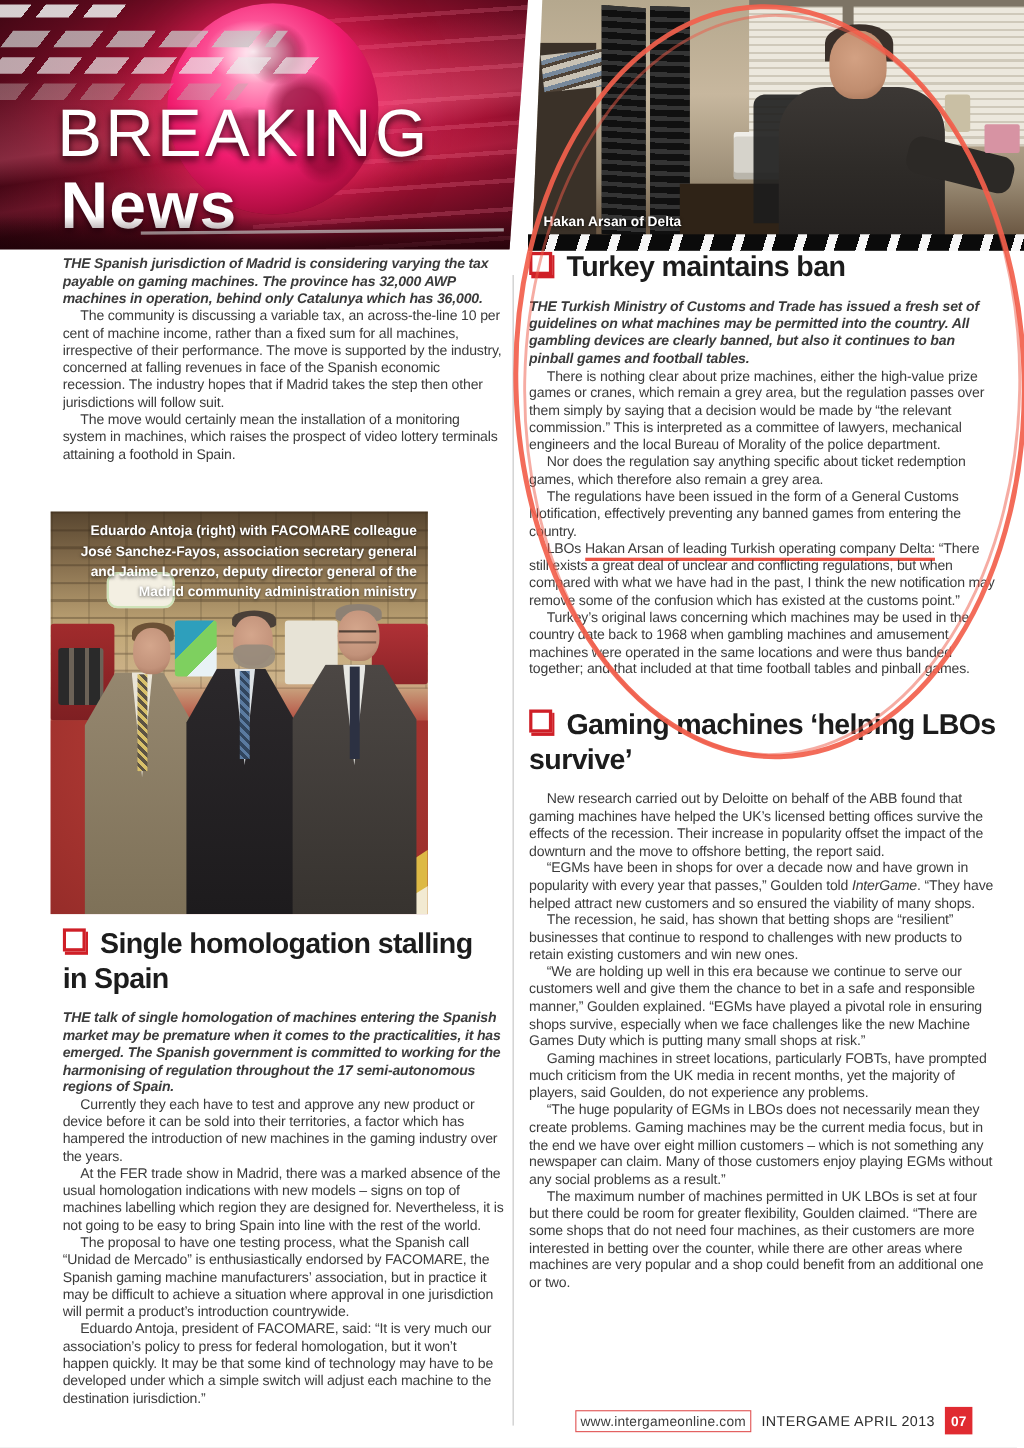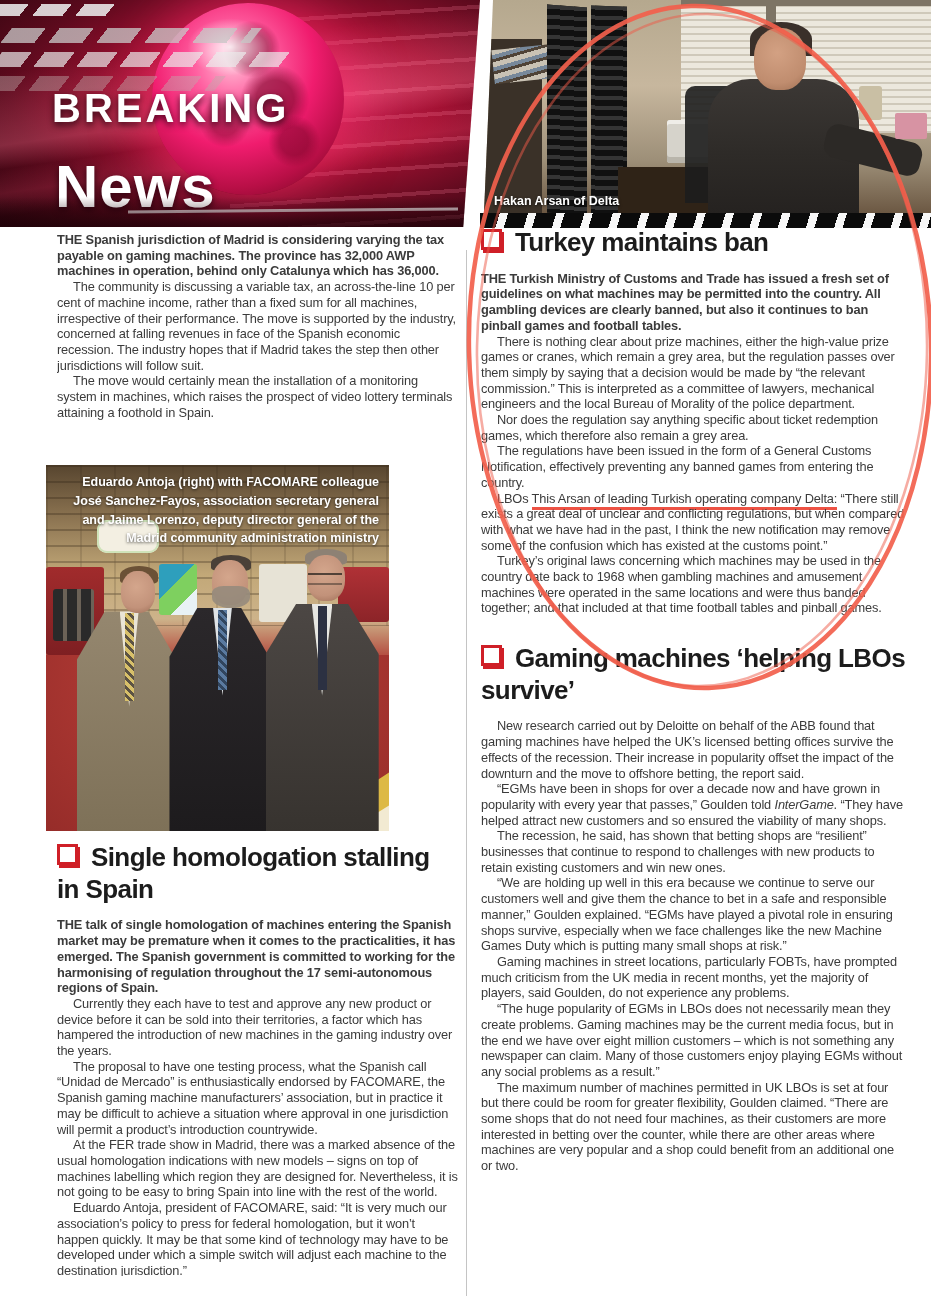--- a/index.html
+++ b/index.html
@@ -25,21 +25,21 @@
     background:radial-gradient(circle at 42% 32%, #ffb7d2 0%, #ff5fa0 22%, #f01c6e 48%, #b80f46 72%, #70061f 95%);
     box-shadow:0 0 50px 10px rgba(255,40,110,.55);}
   .bn-globe-land{position:absolute;inset:0;border-radius:50%;
     background:
       radial-gradient(circle at 52% 24%, rgba(120,5,40,.55) 0 9%, transparent 16%),
       radial-gradient(circle at 64% 50%, rgba(120,5,40,.6) 0 12%, transparent 22%),
       radial-gradient(circle at 38% 62%, rgba(120,5,40,.45) 0 8%, transparent 15%),
       radial-gradient(circle at 74% 72%, rgba(120,5,40,.5) 0 7%, transparent 13%);}
   .bn-globe-glare{position:absolute;left:18%;top:8%;width:45%;height:30%;border-radius:50%;
     background:radial-gradient(ellipse, rgba(255,255,255,.85), rgba(255,255,255,0) 70%);}
-  .bn-title{position:absolute;left:52px;top:86px;color:#fff;font-weight:bold;font-size:40px;
+  .bn-title{position:absolute;left:52px;top:86px;color:#fff;font-weight:normal;font-size:61px;
     letter-spacing:3px;text-shadow:0 3px 7px rgba(30,0,10,.85);}
   .bn-sub{position:absolute;left:55px;top:152px;color:#fff;font-weight:bold;font-size:60px;
     letter-spacing:1px;text-shadow:0 3px 7px rgba(30,0,10,.85);}
   .bn-underline{position:absolute;left:128px;top:209px;width:330px;height:3px;
     background:rgba(255,255,255,.8);transform:skewY(-.5deg);}
   .bn-bottom{position:absolute;left:0;bottom:0;width:100%;height:30px;
     background:linear-gradient(180deg, rgba(30,2,8,0), rgba(30,2,8,.75));}
 
   
   .photo-office{position:absolute;left:484px;top:0;width:447px;height:214px;overflow:hidden;
@@ -76,21 +76,21 @@
   
   .hatch{position:absolute;left:480px;top:213px;width:451px;height:15px;
     background:repeating-linear-gradient(107deg,#0b0b0b 0 19px,#f7f7f7 19px 27px);}
 
   
   .divider{position:absolute;left:466px;top:250px;width:1px;height:1046px;background:#c4c4c4;}
   .art{position:absolute;overflow:hidden;}
   .art h2{margin:0 0 12px 0;font-size:26px;line-height:1.22;font-weight:bold;color:#1c1c1c;letter-spacing:-.6px;}
   .sq{display:inline-block;width:15px;height:15px;border:3px solid #cf1f27;background:#fff;
       box-shadow:2px 3px 0 #cf1f27;margin-right:13px;transform:translateY(-1px);}
-  .art .lede{font-weight:bold;color:#141414;margin:0;}
+  .art .lede{font-weight:bold;color:#141414;margin:0;font-style:italic;}
   .art p{margin:0;}
   .art .body-text, .art .lede{font-size:12.8px;line-height:15.7px;letter-spacing:-.15px;color:#3b3b3b;text-align:left;}
   .art .body-text{text-indent:16px;}
   .redline{border-bottom:3px solid #ed5244;padding-bottom:1px;}
   .ital{font-style:italic;}
 
   .art-madrid{left:57px;top:232px;width:401px;height:232px;}
   .art-homolog{left:57px;top:842px;width:401px;height:434px;}
   .art-turkey{left:481px;top:227px;width:427px;height:412px;}
   .art-lbo{left:481px;top:643px;width:427px;height:612px;}
@@ -230,45 +230,50 @@
     <div class="fig-hair hairR"></div>
     <div class="fig-head headR"></div>
     <div class="glassesR"></div>
     <div class="fac-caption">Eduardo Antoja (right) with FACOMARE colleague José Sanchez-Fayos, association secretary general and Jaime Lorenzo, deputy director general of the Madrid community administration ministry</div>
   </div>
 
   <div class="art art-homolog">
     <h2><span class="sq"></span><span>Single homologation stalling in Spain</span></h2>
     <p class="lede">THE talk of single homologation of machines entering the Spanish market may be premature when it comes to the practicalities, it has emerged. The Spanish government is committed to working for the harmonising of regulation throughout the 17 semi-autonomous regions of Spain.</p>
     <p class="body-text">Currently they each have to test and approve any new product or device before it can be sold into their territories, a factor which has hampered the introduction of new machines in the gaming industry over the years.</p>
+    <p class="body-text">At the FER trade show in Madrid, there was a marked absence of the usual homologation indications with new models – signs on top of machines labelling which region they are designed for. Nevertheless, it is not going to be easy to bring Spain into line with the rest of the world.</p>
     <p class="body-text">The proposal to have one testing process, what the Spanish call “Unidad de Mercado” is enthusiastically endorsed by FACOMARE, the Spanish gaming machine manufacturers’ association, but in practice it may be difficult to achieve a situation where approval in one jurisdiction will permit a product’s introduction countrywide.</p>
-    <p class="body-text">At the FER trade show in Madrid, there was a marked absence of the usual homologation indications with new models – signs on top of machines labelling which region they are designed for. Nevertheless, it is not going to be easy to bring Spain into line with the rest of the world.</p>
     <p class="body-text">Eduardo Antoja, president of FACOMARE, said: “It is very much our association’s policy to press for federal homologation, but it won’t happen quickly. It may be that some kind of technology may have to be developed under which a simple switch will adjust each machine to the destination jurisdiction.”</p>
   </div>
 
   <div class="art art-turkey">
     <h2><span class="sq"></span><span>Turkey maintains ban</span></h2>
     <p class="lede">THE Turkish Ministry of Customs and Trade has issued a fresh set of guidelines on what machines may be permitted into the country. All gambling devices are clearly banned, but also it continues to ban pinball games and football tables.</p>
     <p class="body-text">There is nothing clear about prize machines, either the high-value prize games or cranes, which remain a grey area, but the regulation passes over them simply by saying that a decision would be made by “the relevant commission.” This is interpreted as a committee of lawyers, mechanical engineers and the local Bureau of Morality of the police department.</p>
     <p class="body-text">Nor does the regulation say anything specific about ticket redemption games, which therefore also remain a grey area.</p>
     <p class="body-text">The regulations have been issued in the form of a General Customs Notification, effectively preventing any banned games from entering the country.</p>
-    <p class="body-text"><span>LBOs </span><span class="redline">This Arsan of leading Turkish operating company Delta:</span><span> “There still exists a great deal of unclear and conflicting regulations, but when compared with what we have had in the past, I think the new notification may remove some of the confusion which has existed at the customs point.”</span></p>
+    <p class="body-text"><span>LBOs </span><span class="redline">Hakan Arsan of leading Turkish operating company Delta:</span><span> “There still exists a great deal of unclear and conflicting regulations, but when compared with what we have had in the past, I think the new notification may remove some of the confusion which has existed at the customs point.”</span></p>
     <p class="body-text">Turkey’s original laws concerning which machines may be used in the country date back to 1968 when gambling machines and amusement machines were operated in the same locations and were thus banded together; and that included at that time football tables and pinball games.</p>
   </div>
 
   <div class="art art-lbo">
     <h2><span class="sq"></span><span>Gaming machines ‘helping LBOs survive’</span></h2>
     <p class="body-text">New research carried out by Deloitte on behalf of the ABB found that gaming machines have helped the UK’s licensed betting offices survive the effects of the recession. Their increase in popularity offset the impact of the downturn and the move to offshore betting, the report said.</p>
     <p class="body-text"><span>“EGMs have been in shops for over a decade now and have grown in popularity with every year that passes,” Goulden told </span><span class="ital">InterGame</span><span>. “They have helped attract new customers and so ensured the viability of many shops.</span></p>
     <p class="body-text">The recession, he said, has shown that betting shops are “resilient” businesses that continue to respond to challenges with new products to retain existing customers and win new ones.</p>
     <p class="body-text">“We are holding up well in this era because we continue to serve our customers well and give them the chance to bet in a safe and responsible manner,” Goulden explained. “EGMs have played a pivotal role in ensuring shops survive, especially when we face challenges like the new Machine Games Duty which is putting many small shops at risk.”</p>
     <p class="body-text">Gaming machines in street locations, particularly FOBTs, have prompted much criticism from the UK media in recent months, yet the majority of players, said Goulden, do not experience any problems.</p>
     <p class="body-text">“The huge popularity of EGMs in LBOs does not necessarily mean they create problems. Gaming machines may be the current media focus, but in the end we have over eight million customers – which is not something any newspaper can claim. Many of those customers enjoy playing EGMs without any social problems as a result.”</p>
     <p class="body-text">The maximum number of machines permitted in UK LBOs is set at four but there could be room for greater flexibility, Goulden claimed. “There are some shops that do not need four machines, as their customers are more interested in betting over the counter, while there are other areas where machines are very popular and a shop could benefit from an additional one or two.</p>
   </div>
 
+  <div class="footer">
+    <span class="f-url">www.intergameonline.com</span>
+    <span class="f-issue">INTERGAME APRIL 2013</span>
+    <span class="f-page">07</span>
+  </div>
 
   <svg class="annot" viewBox="0 0 931 1316" xmlns="http://www.w3.org/2000/svg">
     <ellipse cx="700" cy="347" rx="231" ry="341" fill="none" stroke="#f2604c" stroke-width="4.5" opacity="0.92" transform="rotate(-1.5 700 347)"></ellipse>
     <ellipse cx="702" cy="350" rx="225" ry="336" fill="none" stroke="#ee5a47" stroke-width="2.6" opacity="0.5" transform="rotate(1 702 350)"></ellipse>
   </svg>
 
 </div>
 
 </body></html>

